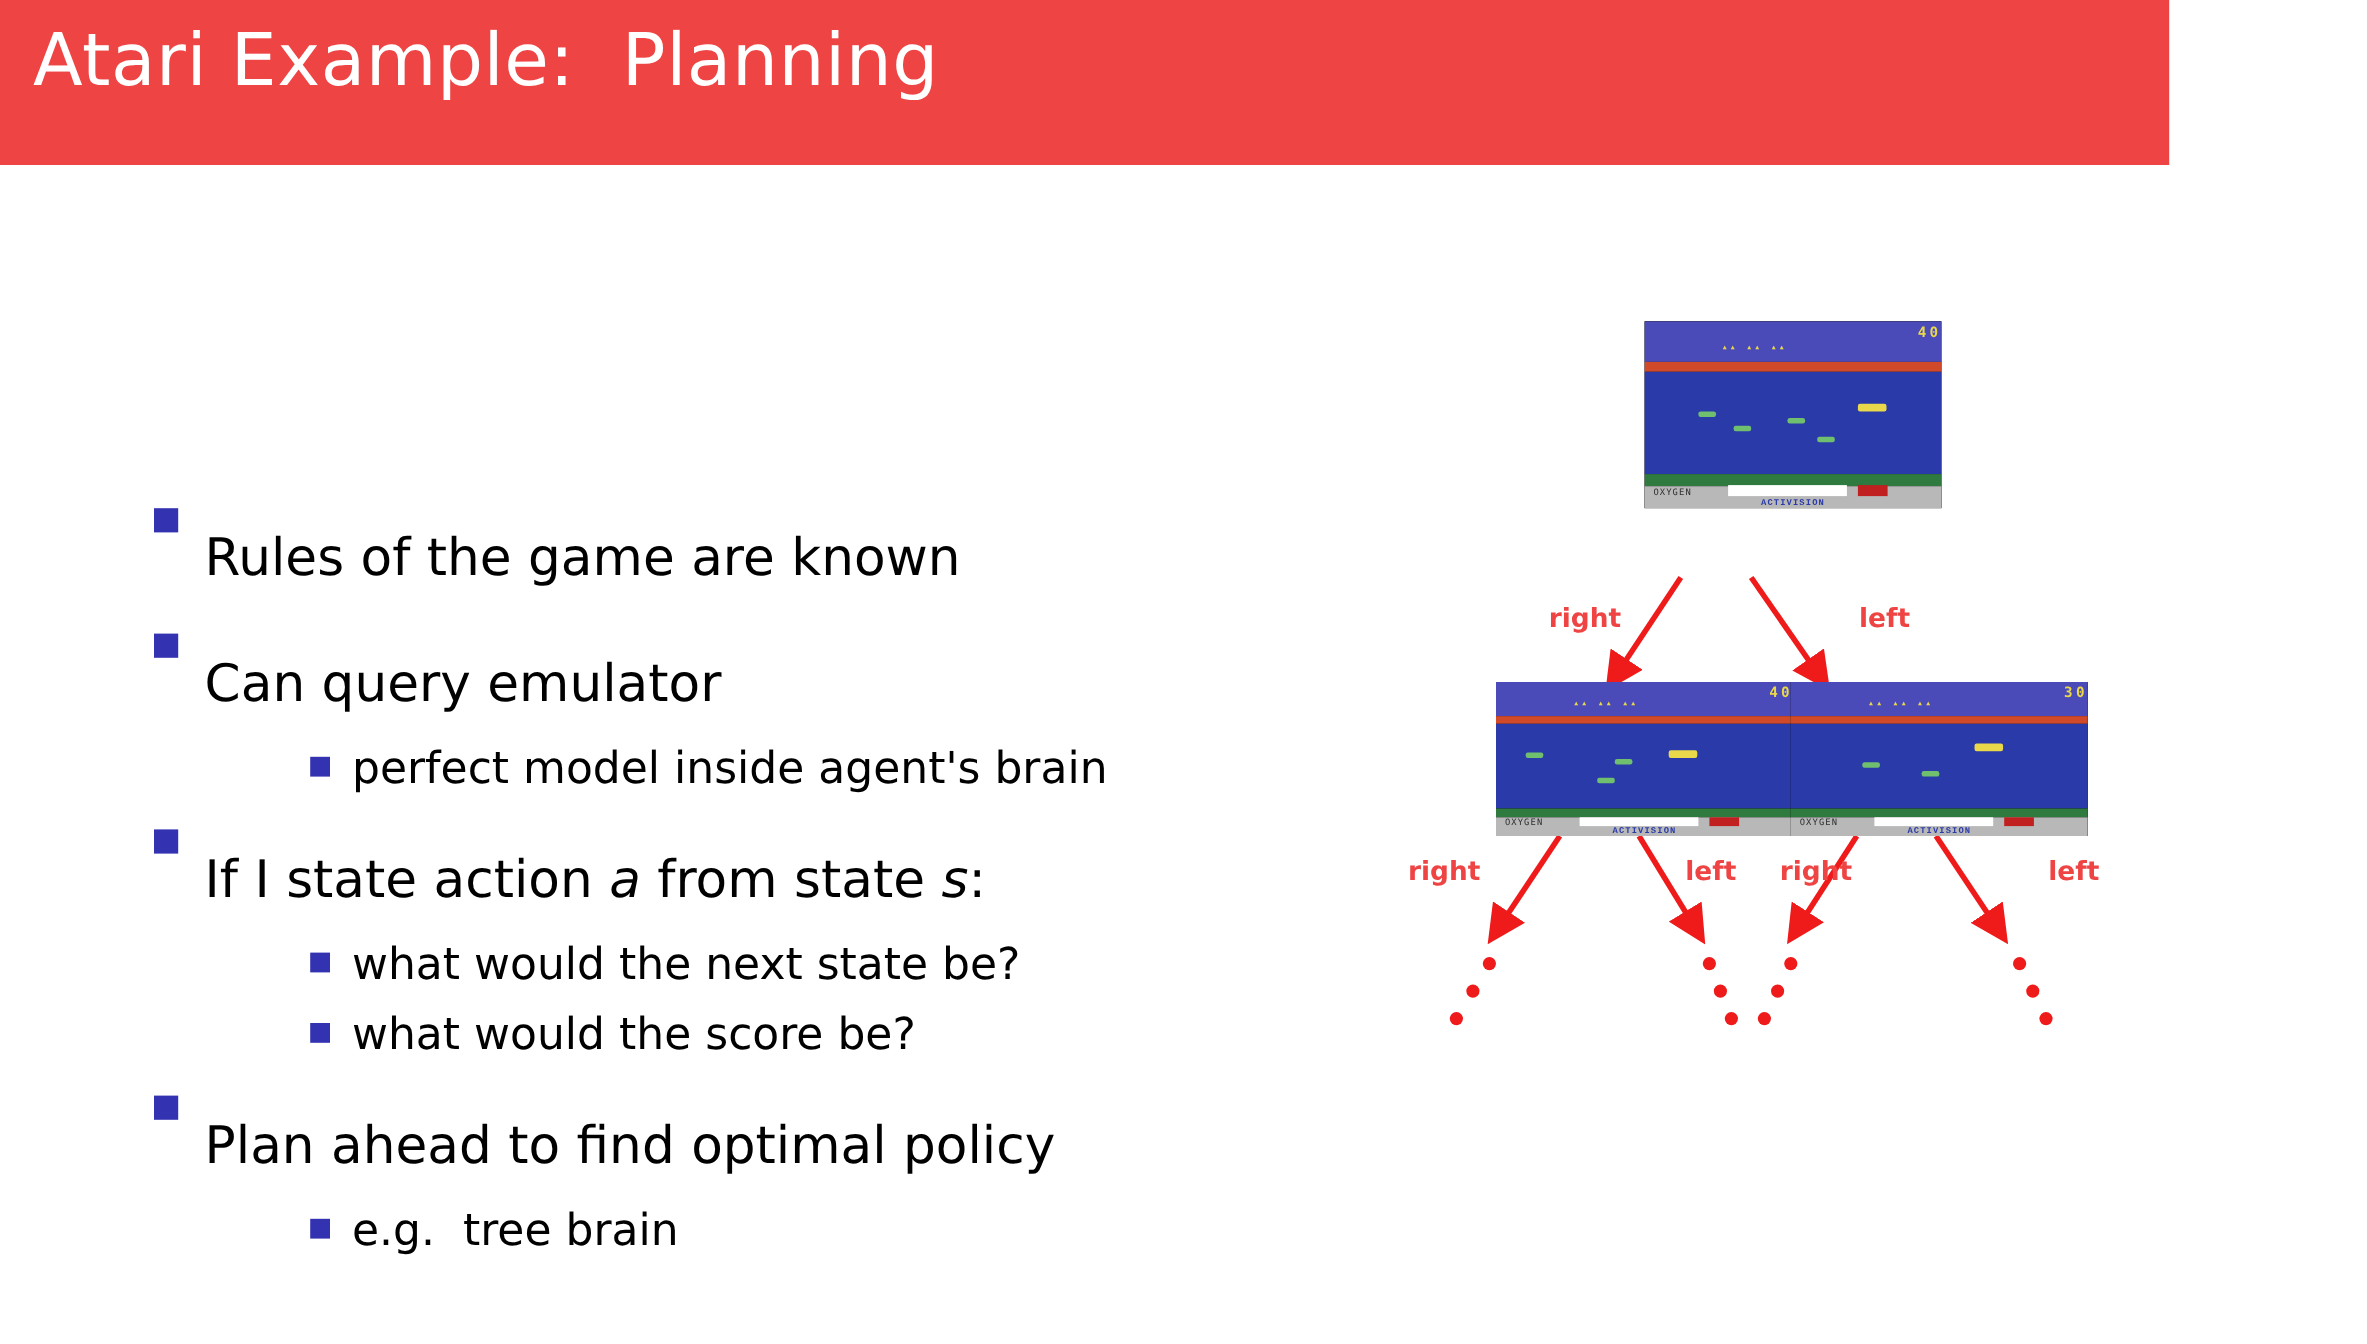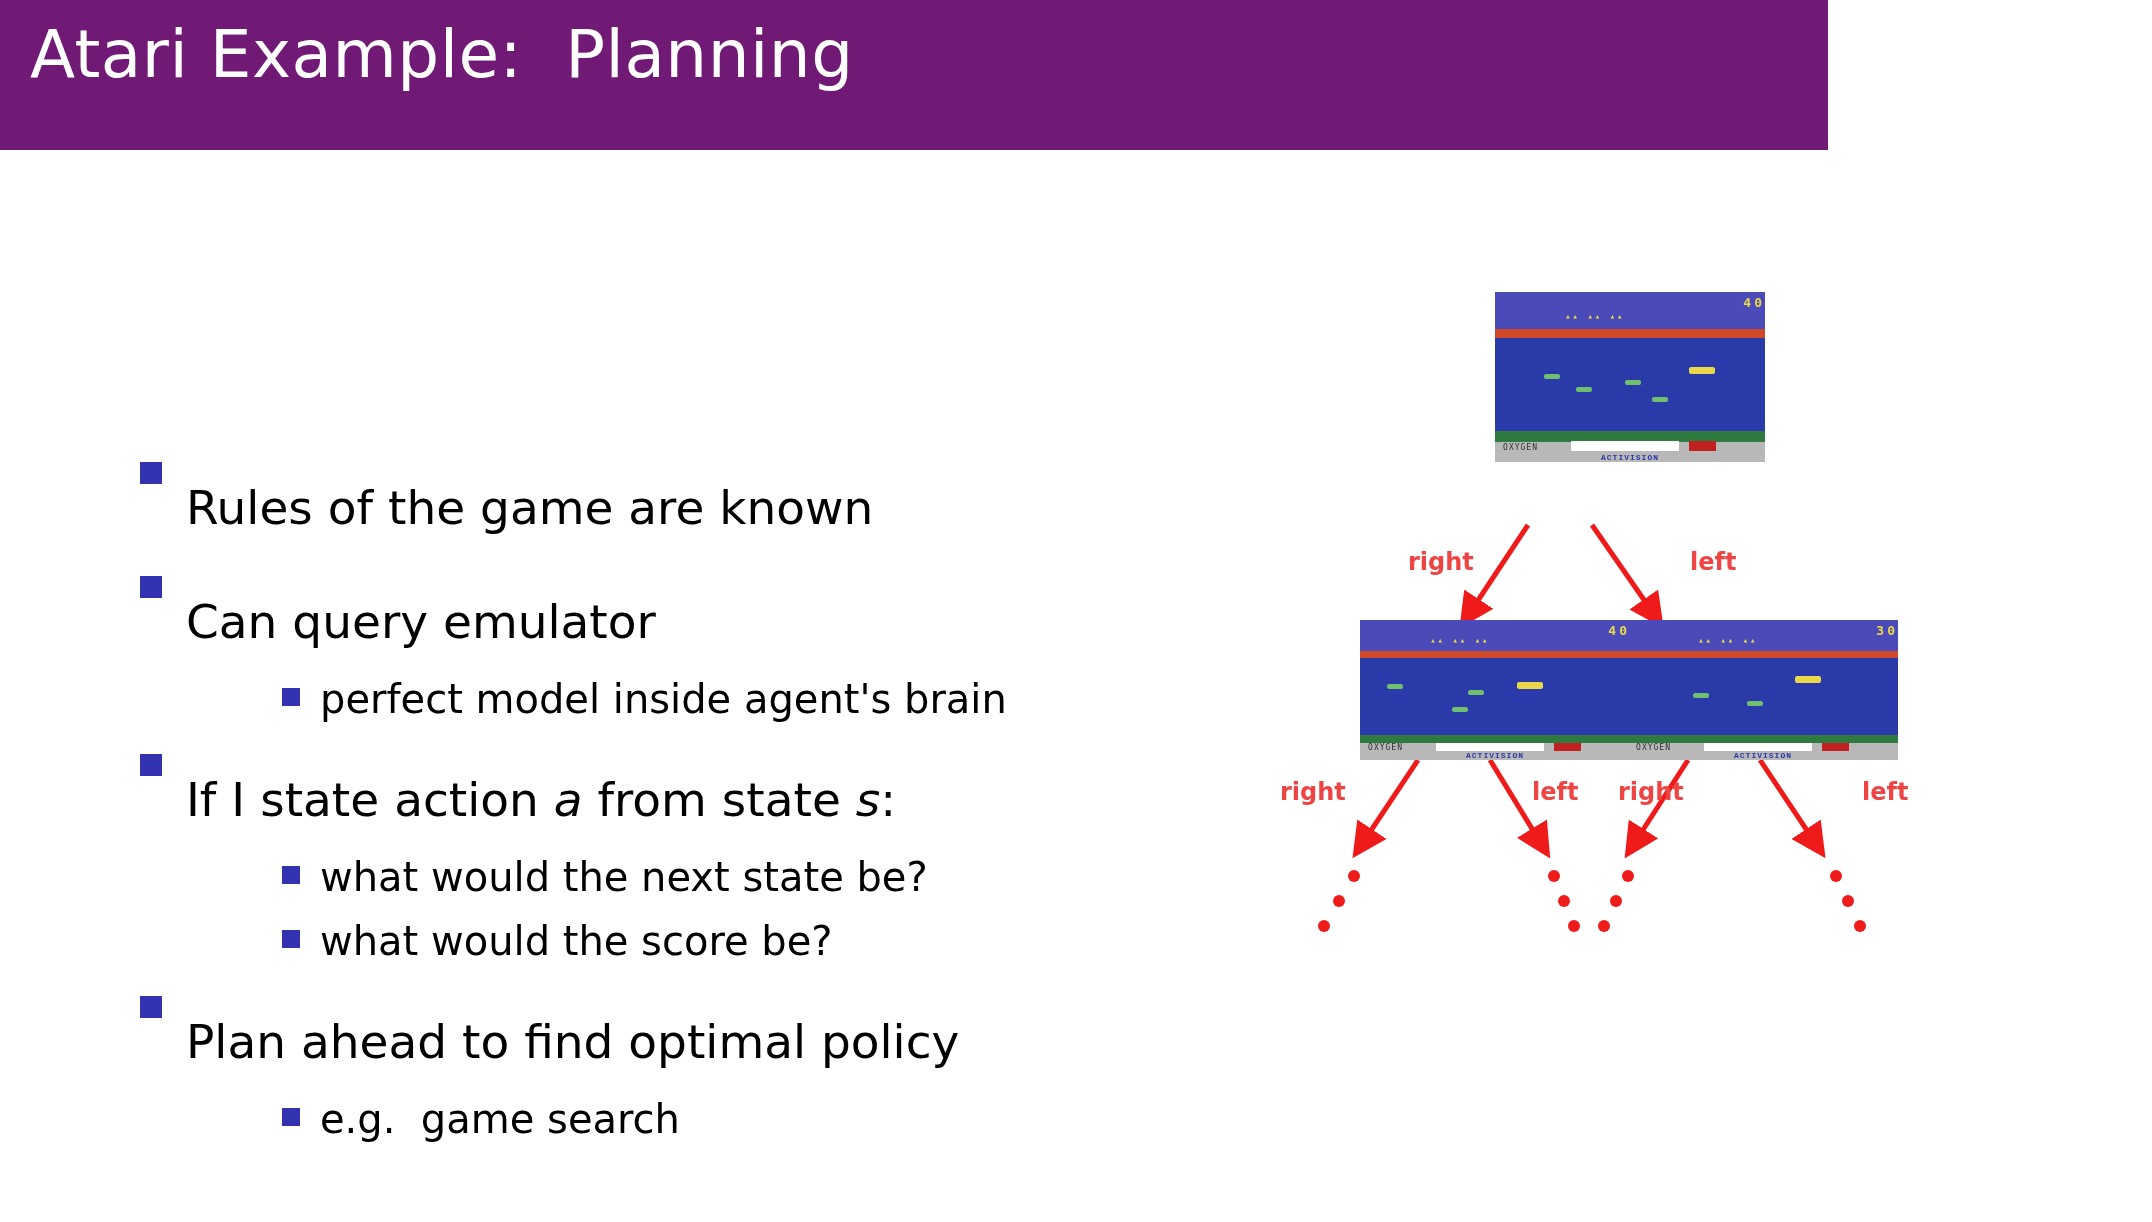--- a/index.html
+++ b/index.html
@@ -13,23 +13,23 @@
     font-family: "DejaVu Sans", sans-serif;
     overflow: hidden;
     position: relative;
   }
 
   
   .titlebar {
     position: absolute;
     left: 0;
     top: 0;
-    width: 1828px;
+    width: 1972px;
     height: 150px;
-    background: #701a75;
+    background: #ef4444;
   }
   .title-text {
     position: absolute;
     left: 30px;
     top: 16px;
     font-size: 66px;
     color: #ffffff;
     font-family: "DejaVu Sans", sans-serif;
     font-weight: normal;
     letter-spacing: 0.5px;
@@ -239,21 +239,21 @@
     <span class="b-text">what would the score be?</span>
   </div>
 
   <div class="b-row lvl1">
     <span class="sq"></span>
     <span class="b-text">Plan ahead to find optimal policy</span>
   </div>
 
   <div class="b-row lvl2">
     <span class="sq"></span>
-    <span class="b-text">e.g.  game search</span>
+    <span class="b-text">e.g.  tree brain</span>
   </div>
 
 </div>
 
 <div class="tree">
 
   <svg width="820" height="800">
     <defs>
       <marker id="ah" markerWidth="7" markerHeight="7" refX="5" refY="3.5" orient="auto">
         <polygon points="0 0, 7 3.5, 0 7" fill="#ef1a1a"></polygon>

